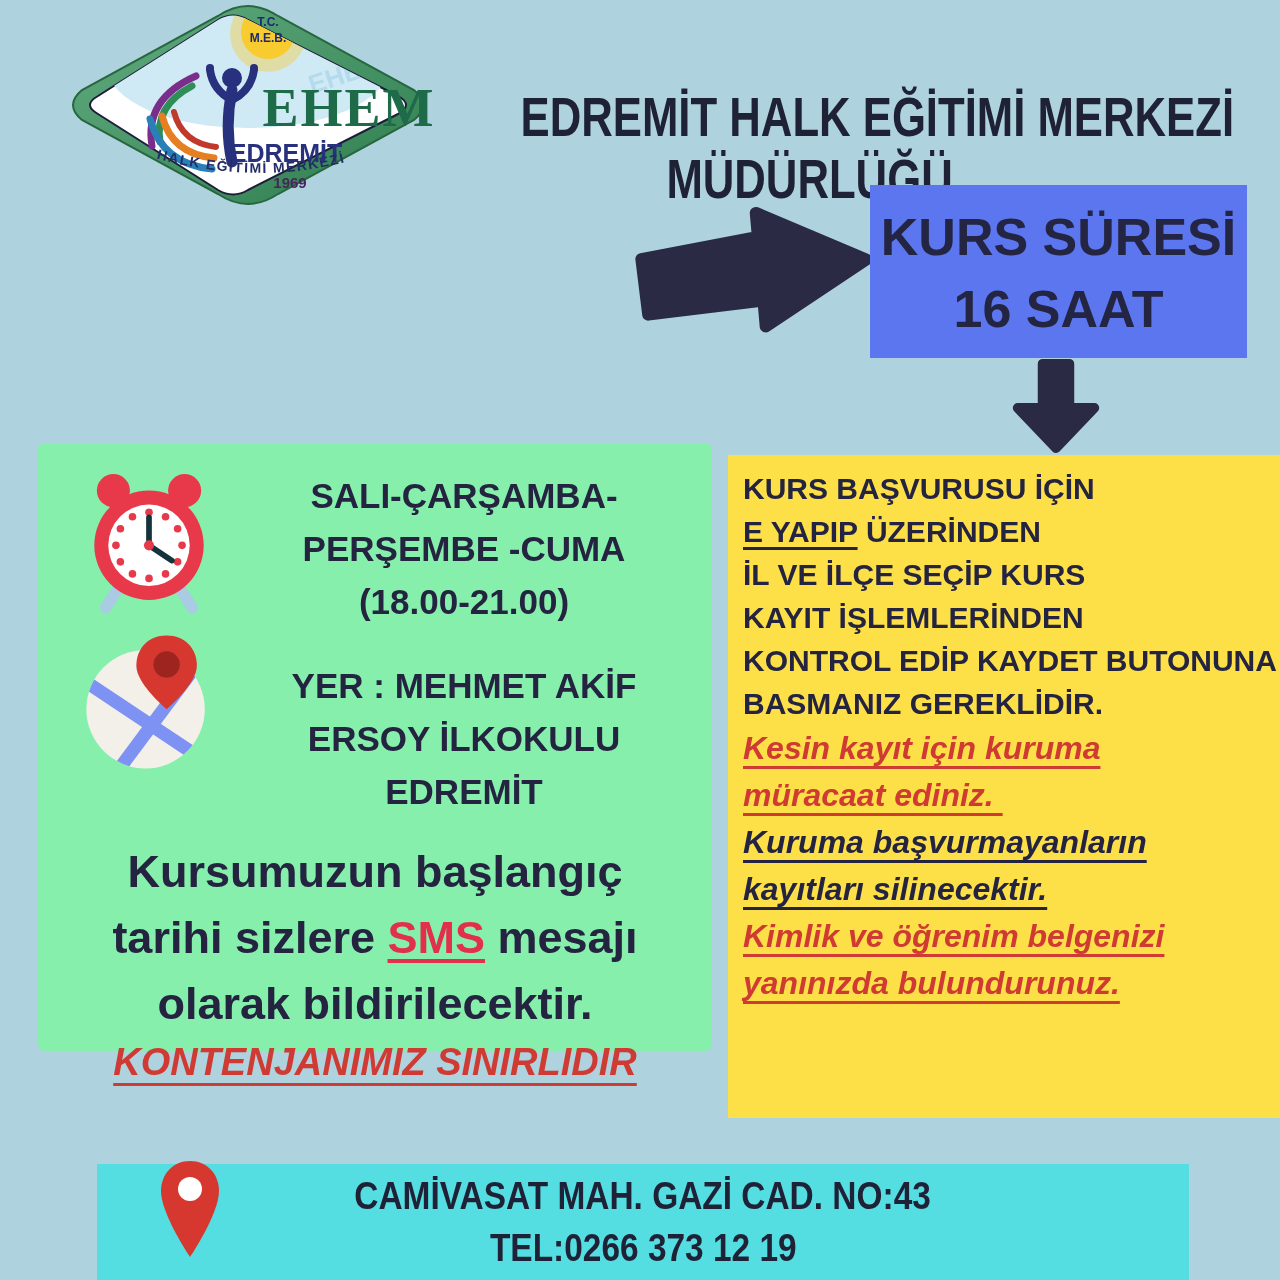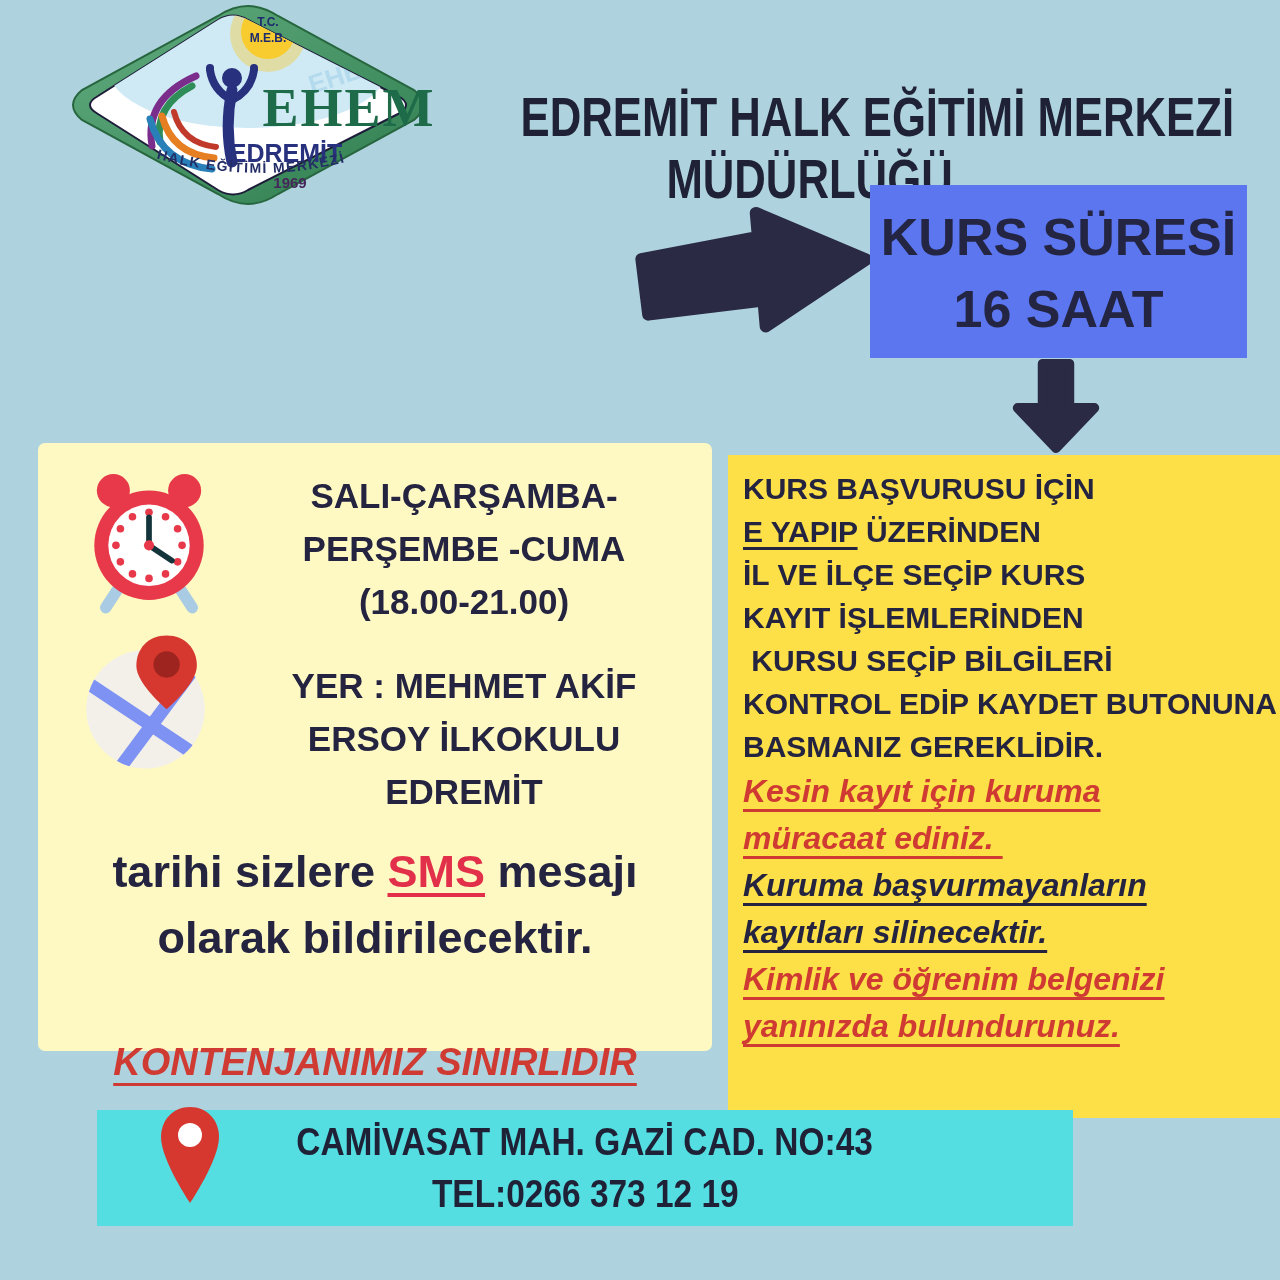--- a/index.html
+++ b/index.html
@@ -19,21 +19,21 @@
     color:#232543;text-align:center;font-weight:bold;font-size:52px;line-height:84px;padding-top:16px;box-sizing:border-box;}
 
   
   .duration-box{position:absolute;left:870px;top:185px;width:377px;height:173px;background:#5b76ee;
     color:#232543;text-align:center;font-weight:bold;font-size:52px;line-height:72px;padding-top:16px;box-sizing:border-box;}
 
   .arrow-right{position:absolute;left:633px;top:203px;width:248px;height:140px;transform:rotate(-5deg);}
   .arrow-down{position:absolute;left:1008px;top:358px;width:96px;height:96px;}
 
   
-  .blue-panel{position:absolute;left:38px;top:443px;width:674px;height:608px;background:#fef9c3;color:#242441;border-radius:7px;}
+  .blue-panel{position:absolute;left:38px;top:443px;width:674px;height:608px;background:#86efac;color:#242441;border-radius:7px;}
   .row{position:absolute;left:22px;width:630px;display:flex;align-items:flex-start;}
   .row-clock{top:26px;}
   .row-map{top:182px;}
   .icon-cell{flex:0 0 178px;display:flex;justify-content:center;}
   .row-text{flex:1;text-align:center;font-weight:bold;font-size:35px;line-height:53px;}
   .row-map .row-text{margin-top:34px;}
   .notice{position:absolute;left:0;top:396px;width:100%;text-align:center;font-weight:bold;font-size:45px;line-height:66px;}
   .sms{color:#e3304a;text-decoration:underline;text-decoration-thickness:4px;text-underline-offset:6px;}
   .warning{position:absolute;left:0;top:598px;width:100%;text-align:center;color:#cf3a33;
     font-weight:bold;font-style:italic;font-size:38px;text-decoration:underline;
@@ -43,21 +43,21 @@
   .yellow-panel{position:absolute;left:728px;top:455px;width:552px;height:663px;background:#fde047;
     color:#242441;box-sizing:border-box;padding:12px 0 0 15px;overflow:hidden;}
   .app-line{font-weight:bold;font-size:30px;line-height:43px;white-space:pre;}
   .u{text-decoration:underline;text-decoration-thickness:3px;text-underline-offset:5px;}
   .note-line{font-weight:bold;font-style:italic;font-size:32px;line-height:47px;white-space:pre;
     text-decoration:underline;text-decoration-thickness:3px;text-underline-offset:7px;}
   .note-red{color:#cf3a33;}
   .note-navy{color:#242441;}
 
   
-  .footer-bar{position:absolute;left:97px;top:1110px;width:976px;height:116px;background:#54dee2;color:#1f2136;}
+  .footer-bar{position:absolute;left:97px;top:1164px;width:1085px;height:116px;background:#54dee2;color:#1f2136;padding-left:7px;}
   .footer-pin{position:absolute;left:58px;top:-6px;width:70px;height:102px;}
   .footer-text{position:absolute;left:0;top:6px;width:100%;text-align:center;font-weight:bold;font-size:38px;line-height:52px;}
   .footer-text .scx{display:inline-block;transform:scaleX(0.88);transform-origin:center;white-space:nowrap;}
 </style>
 </head>
 <body>
 
 <div id="page">
 
   <svg class="logo" viewBox="0 0 372 202">
@@ -180,33 +180,33 @@
         </svg>
       </div>
       <div class="row-text">
         <div>YER : MEHMET AKİF</div>
         <div>ERSOY İLKOKULU</div>
         <div>EDREMİT</div>
       </div>
     </div>
 
     <div class="notice">
+      <div>Kursumuzun başlangıç</div>
       <div><span>tarihi sizlere </span><span class="sms">SMS</span><span> mesajı</span></div>
       <div>olarak bildirilecektir.</div>
     </div>
 
     <div class="warning">KONTENJANIMIZ SINIRLIDIR</div>
   </div>
 
   <div class="yellow-panel">
     <div class="app-line">KURS BAŞVURUSU İÇİN</div>
     <div class="app-line"><span class="u">E YAPIP</span><span> ÜZERİNDEN</span></div>
     <div class="app-line">İL VE İLÇE SEÇİP KURS</div>
     <div class="app-line">KAYIT İŞLEMLERİNDEN</div>
-    <div class="app-line"> KURSU SEÇİP BİLGİLERİ</div>
     <div class="app-line">KONTROL EDİP KAYDET BUTONUNA</div>
     <div class="app-line">BASMANIZ GEREKLİDİR.</div>
     <div class="note-line note-red">Kesin kayıt için kuruma</div>
     <div class="note-line note-red">müracaat ediniz. </div>
     <div class="note-line note-navy">Kuruma başvurmayanların</div>
     <div class="note-line note-navy">kayıtları silinecektir.</div>
     <div class="note-line note-red">Kimlik ve öğrenim belgenizi</div>
     <div class="note-line note-red">yanınızda bulundurunuz.</div>
   </div>
 

